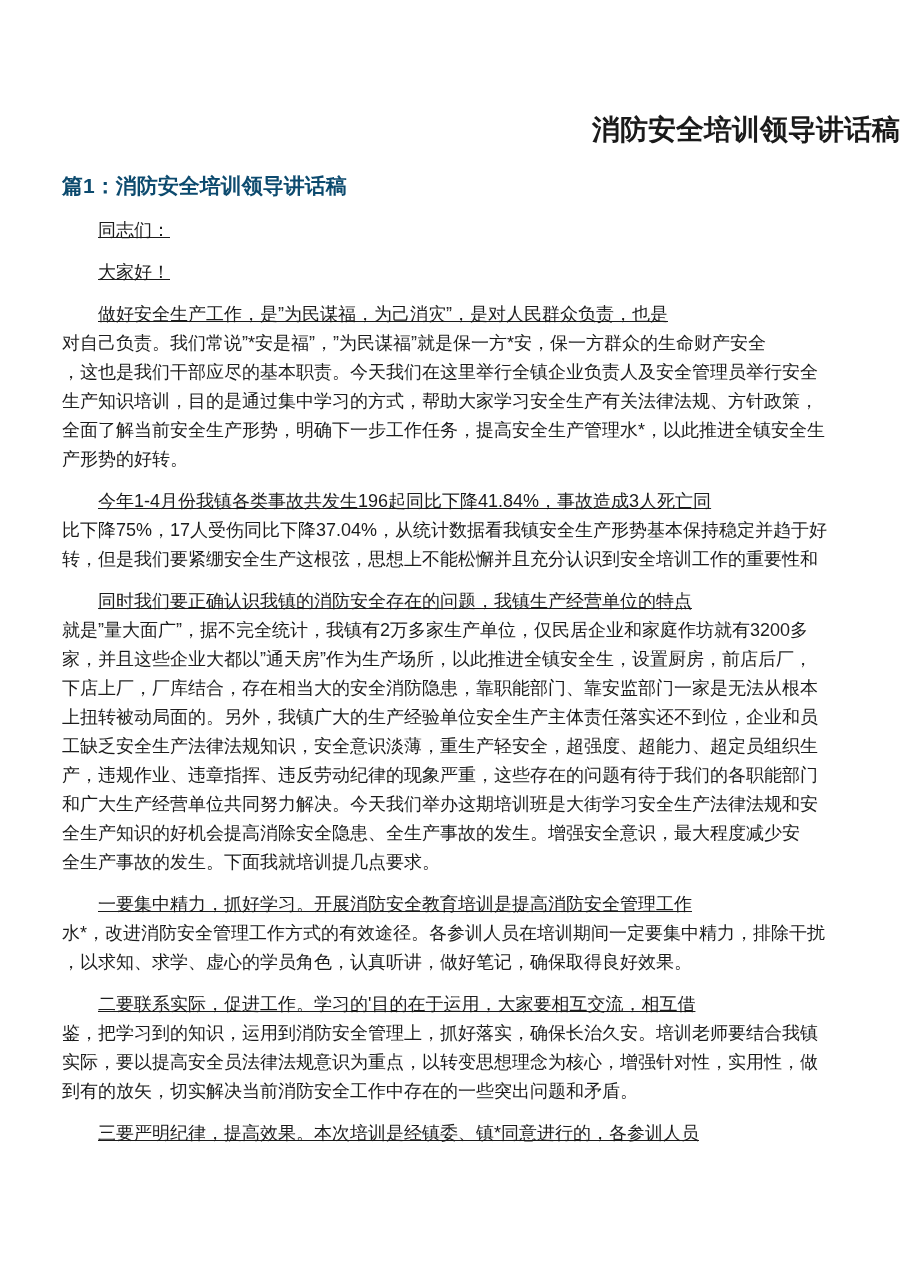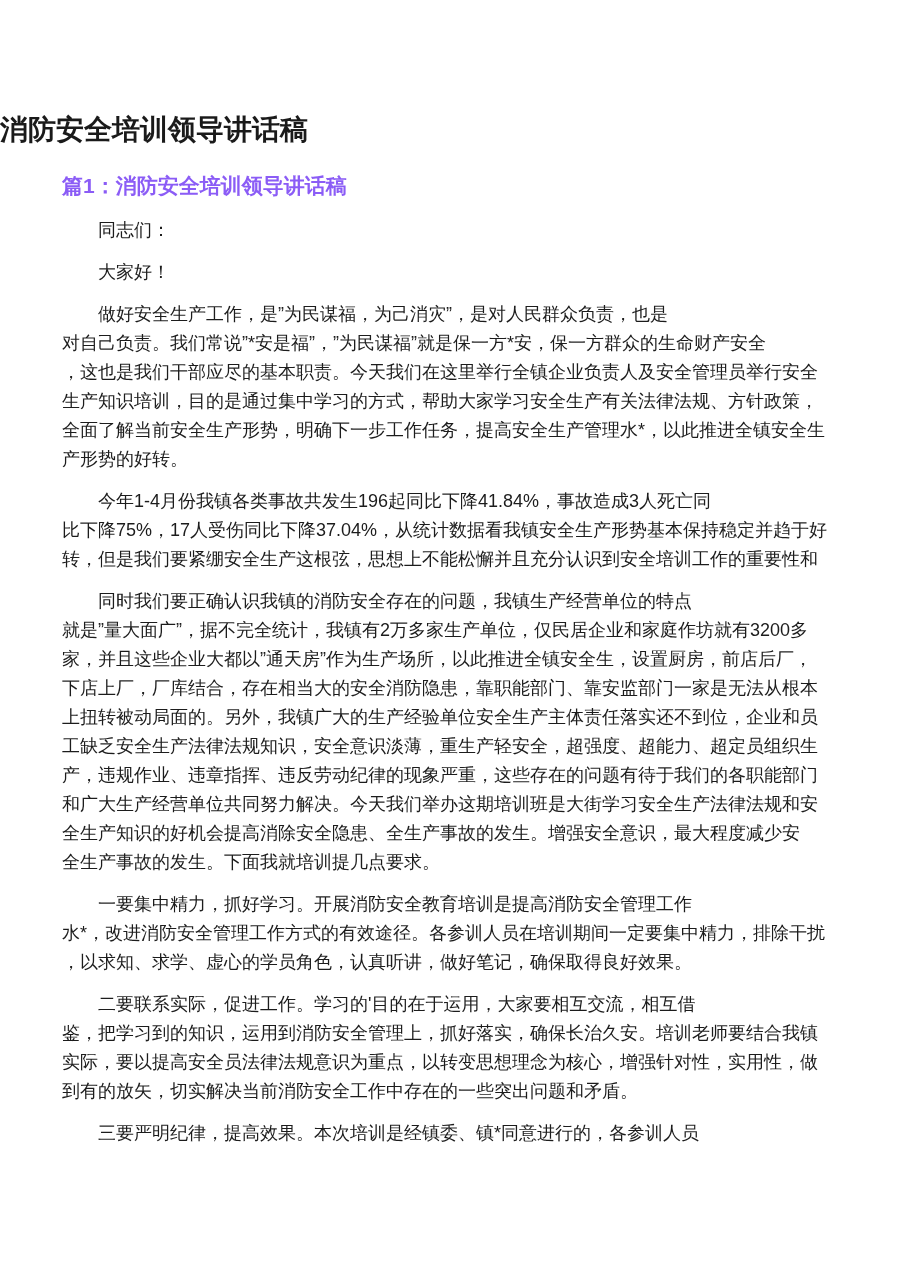--- a/index.html
+++ b/index.html
@@ -10,54 +10,56 @@
   .page {
     position: relative;
     width: 900px;
     height: 1273px;
     background: #ffffff;
     overflow: hidden;
     font-family: "Liberation Sans", sans-serif;
   }
   .doc-title {
     margin: 112px 0 16px 0;
-    text-align: left;
+    text-align: right;
     font-size: 28px;
     line-height: 36px;
     font-weight: bold;
+    padding-left: 48px;
   }
   .section-heading {
     margin: 26px 62px 0 62px;
     font-size: 21px;
     line-height: 24px;
     font-weight: bold;
   }
   .doc-body {
     margin: 18px 62px 0 62px;
     font-size: 18px;
     line-height: 29px;
   }
   .para {
     margin: 13px 0 0 0;
   }
   .line {
     white-space: nowrap;
   }
   .line.first {
     text-indent: 36px;
+    text-decoration: underline;
   }
 </style>
 </head>
 <body>
 
 <div class="page" style="background: rgb(255, 255, 255);">
 
   <h1 class="doc-title" style="color: rgb(26, 26, 26);">消防安全培训领导讲话稿</h1>
 
-  <h2 class="section-heading" style="color: #8b5cf6;">篇1：消防安全培训领导讲话稿</h2>
+  <h2 class="section-heading" style="color: #0c4a6e;">篇1：消防安全培训领导讲话稿</h2>
 
   <div class="doc-body" style="color: rgb(28, 28, 28);">
       <div class="para">
         <div class="line first">同志们：</div>
       </div>
       <div class="para">
         <div class="line first">大家好！</div>
       </div>
       <div class="para">
         <div class="line first">做好安全生产工作，是”为民谋福，为己消灾”，是对人民群众负责，也是</div>

